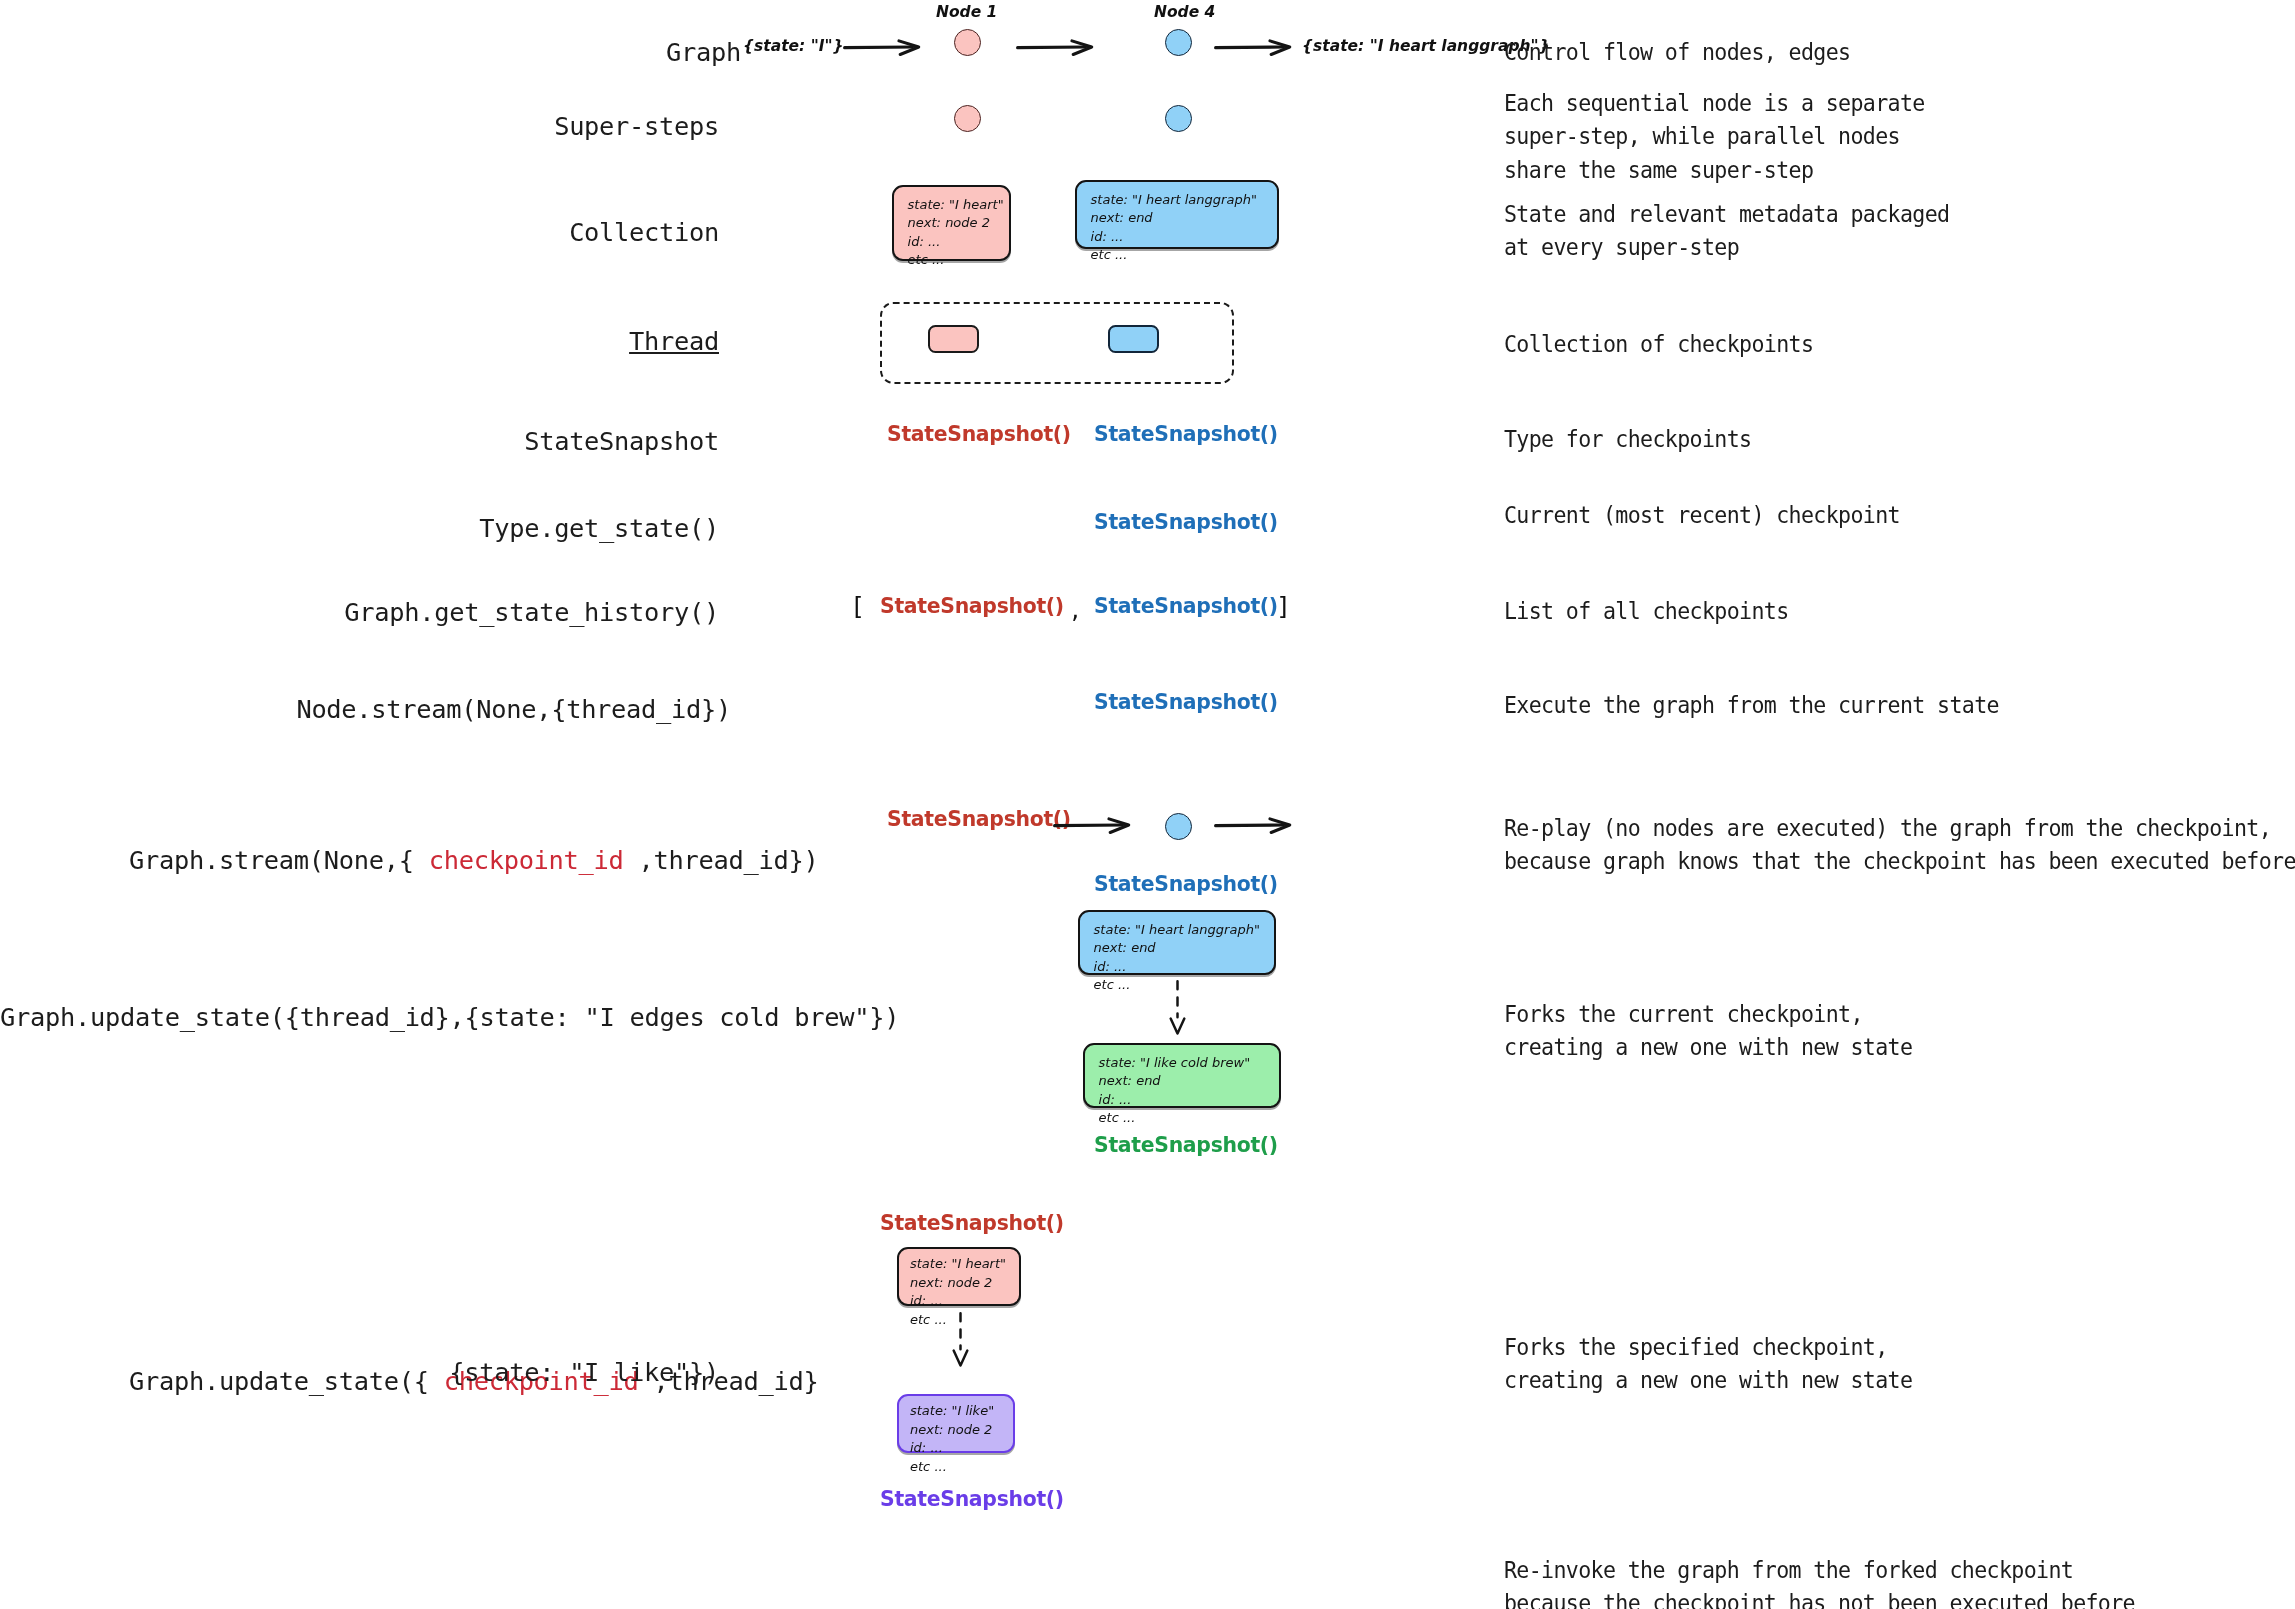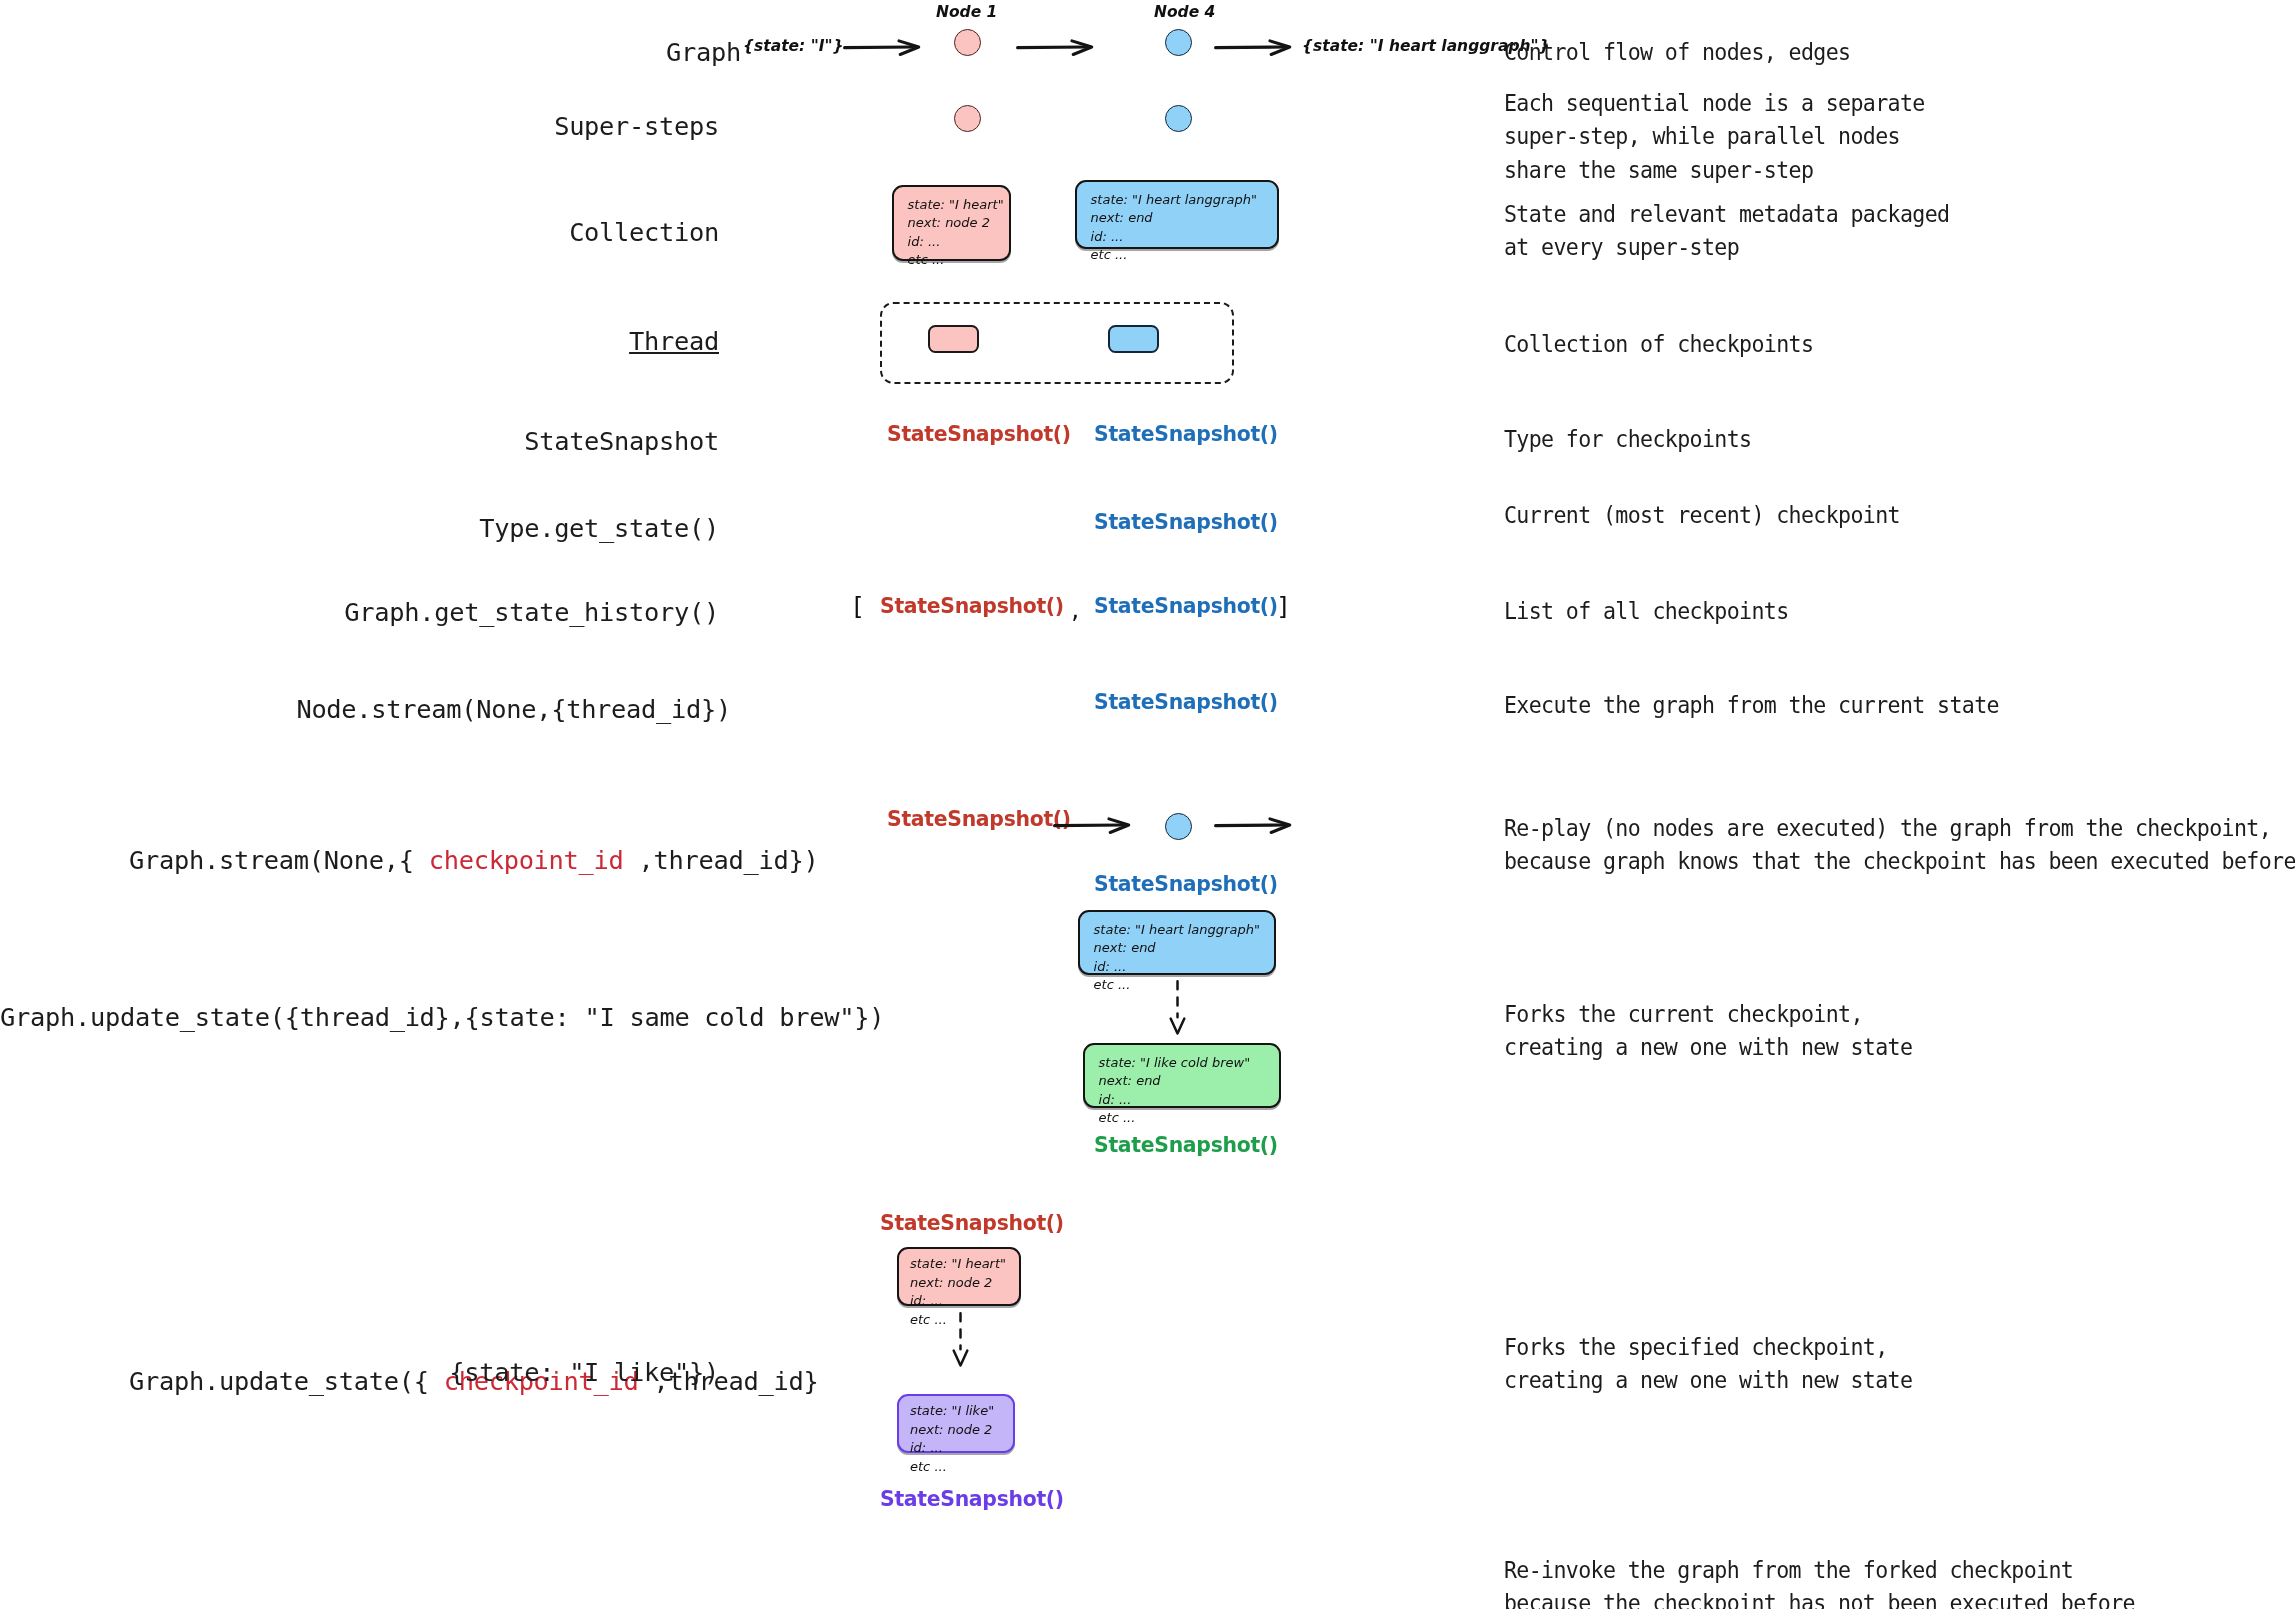--- a/index.html
+++ b/index.html
@@ -242,21 +242,21 @@
   </div>
 </div>
 
 <div class="abs" style="left:1165px;top:980px;">
   <svg width="25" height="56" viewBox="0 0 40 90">
     <path d="M20 2 L20 60" stroke="#141414" stroke-width="4" fill="none" stroke-dasharray="13 13" stroke-linecap="round"></path>
     <path d="M9 62 L20 86 L31 62" stroke="#141414" stroke-width="4" fill="none" stroke-linecap="round" stroke-linejoin="round"></path>
   </svg>
 </div>
 
-<div class="abs api-label" style="left:0px;top:999px;width:731px;">Graph.update_state({thread_id},{state: "I same cold brew"})</div>
+<div class="abs api-label" style="left:0px;top:999px;width:731px;">Graph.update_state({thread_id},{state: "I edges cold brew"})</div>
 
 <div class="card card-green" style="left:1083px;top:1043px;width:198px;height:65px;">
   <div class="card-lines hand-sm">
     <div>state: "I like cold brew"</div>
     <div>next: end</div>
     <div>id: ...</div>
     <div>etc ...</div>
   </div>
 </div>
 

